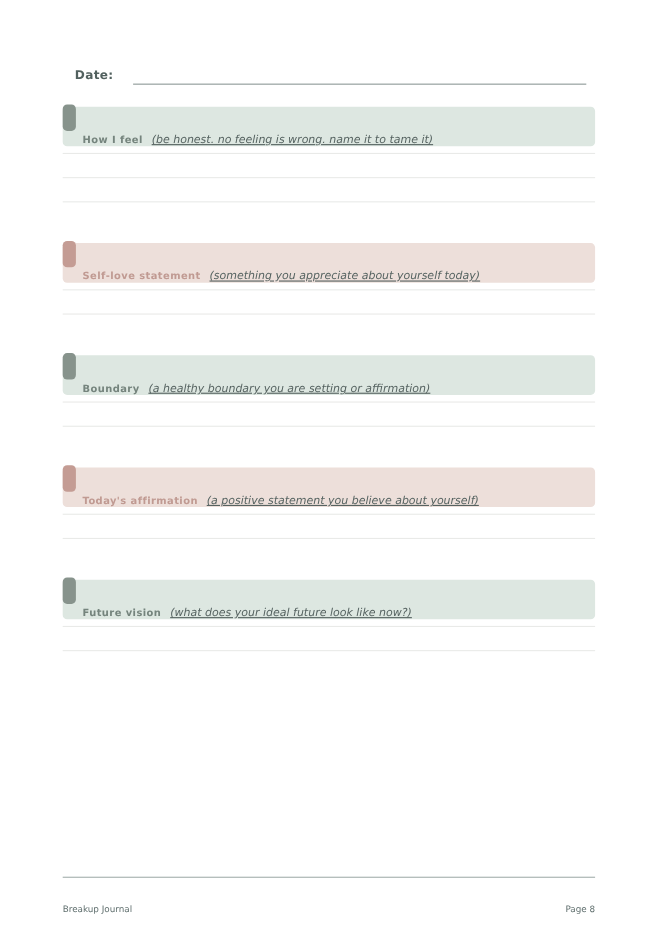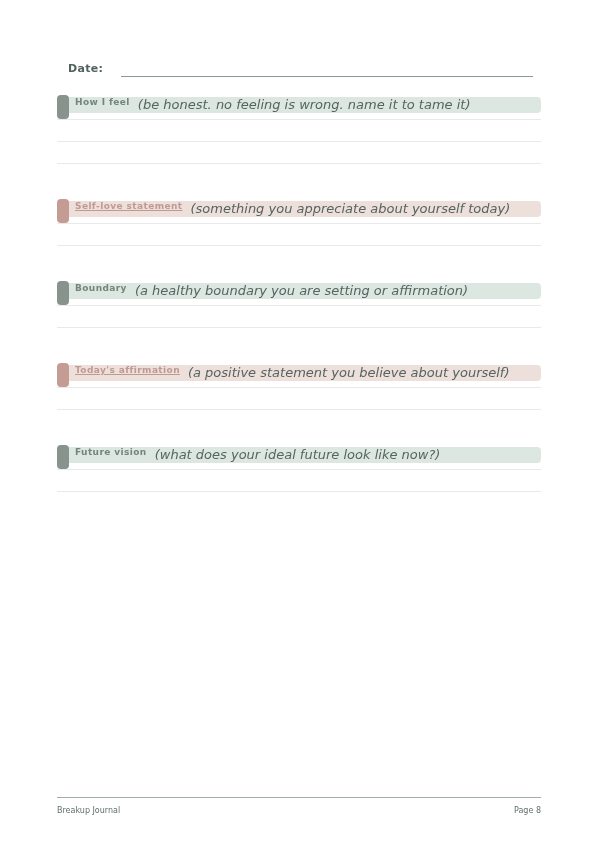--- a/index.html
+++ b/index.html
@@ -37,68 +37,69 @@
     margin-left: 18px;
     margin-right: 8px;
     height: 15px;
     border-bottom: 1.5px solid #8c9896;
   }
   
   .entry { margin-top: 37px; }
   .entry.first { margin-top: 19px; }
   .entry-bar {
     position: relative;
-    height: 16px;
+    height: 36px;
     border-radius: 4px;
     display: flex;
-    align-items: flex-start;
+    align-items: flex-end;
     padding-left: 18px;
     white-space: nowrap;
     overflow: visible;
   }
   .tab {
     position: absolute;
     left: 0;
     top: -2px;
     width: 12px;
     height: 24px;
     border-radius: 4px;
   }
   .theme-green .entry-bar { background: var(--green-bar, #dde7e1); }
   .theme-green .tab        { background: var(--green-tab, #87938c); }
   .theme-green .entry-title{ color: var(--green-title, #75847d); }
   .theme-pink  .entry-bar { background: var(--pink-bar, #eddfda); }
   .theme-pink  .tab        { background: var(--pink-tab, #c49c94); }
-  .theme-pink  .entry-title{ color: var(--pink-title, #c09a92); text-decoration: underline; }
+  .theme-pink  .entry-title{ color: var(--pink-title, #c09a92); }
   .entry-title {
     font-size: 9px;
     font-weight: bold;
     letter-spacing: 0.4px;
   }
   .entry-hint {
-    font-size: 13px;
+    font-size: 10px;
     font-style: italic;
     color: #566361;
     margin-left: 8px;
+    text-decoration: underline;
   }
   .writing-area div {
     height: 22px;
     border-bottom: 1px solid #e9eae8;
   }
   .writing-area div:first-child { height: 7px; }
   
   .footer {
     position: absolute;
     left: 57px;
     width: 484px;
     top: 797px;
     border-top: 1px solid #a3aeac;
     display: flex;
     justify-content: space-between;
-    padding-top: 8px;
+    padding-top: 24px;
     font-size: 8px;
     color: #61706f;
   }
 </style>
 </head>
 <body>
 
 <div class="page">
   <div class="content">
 

